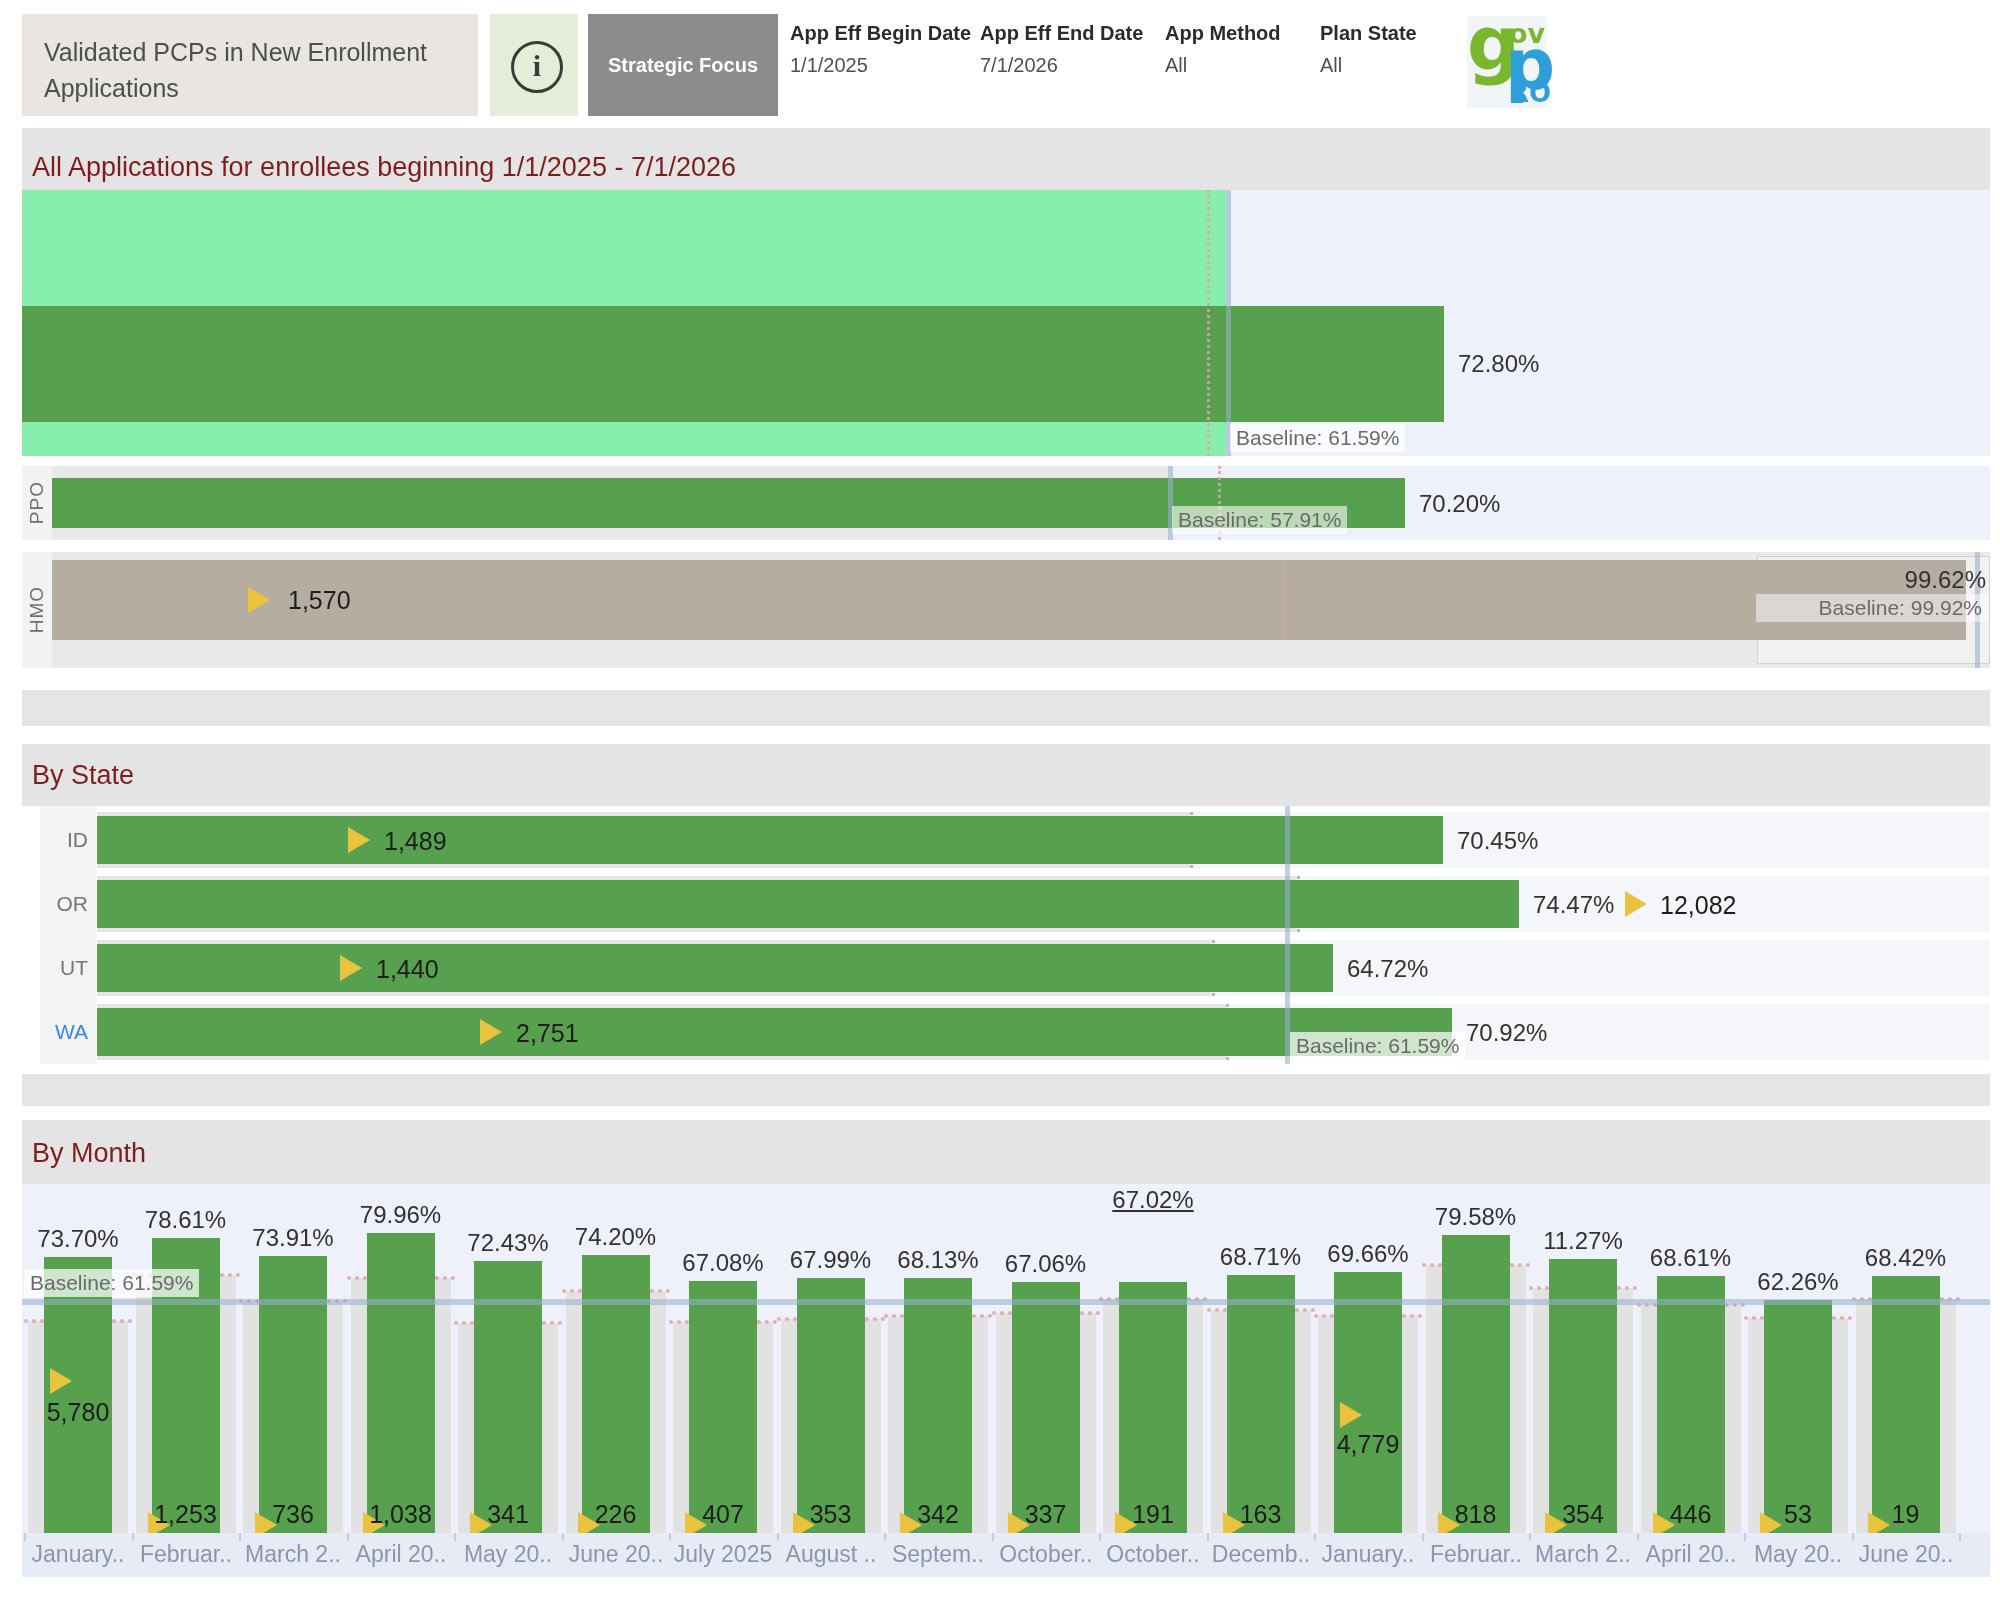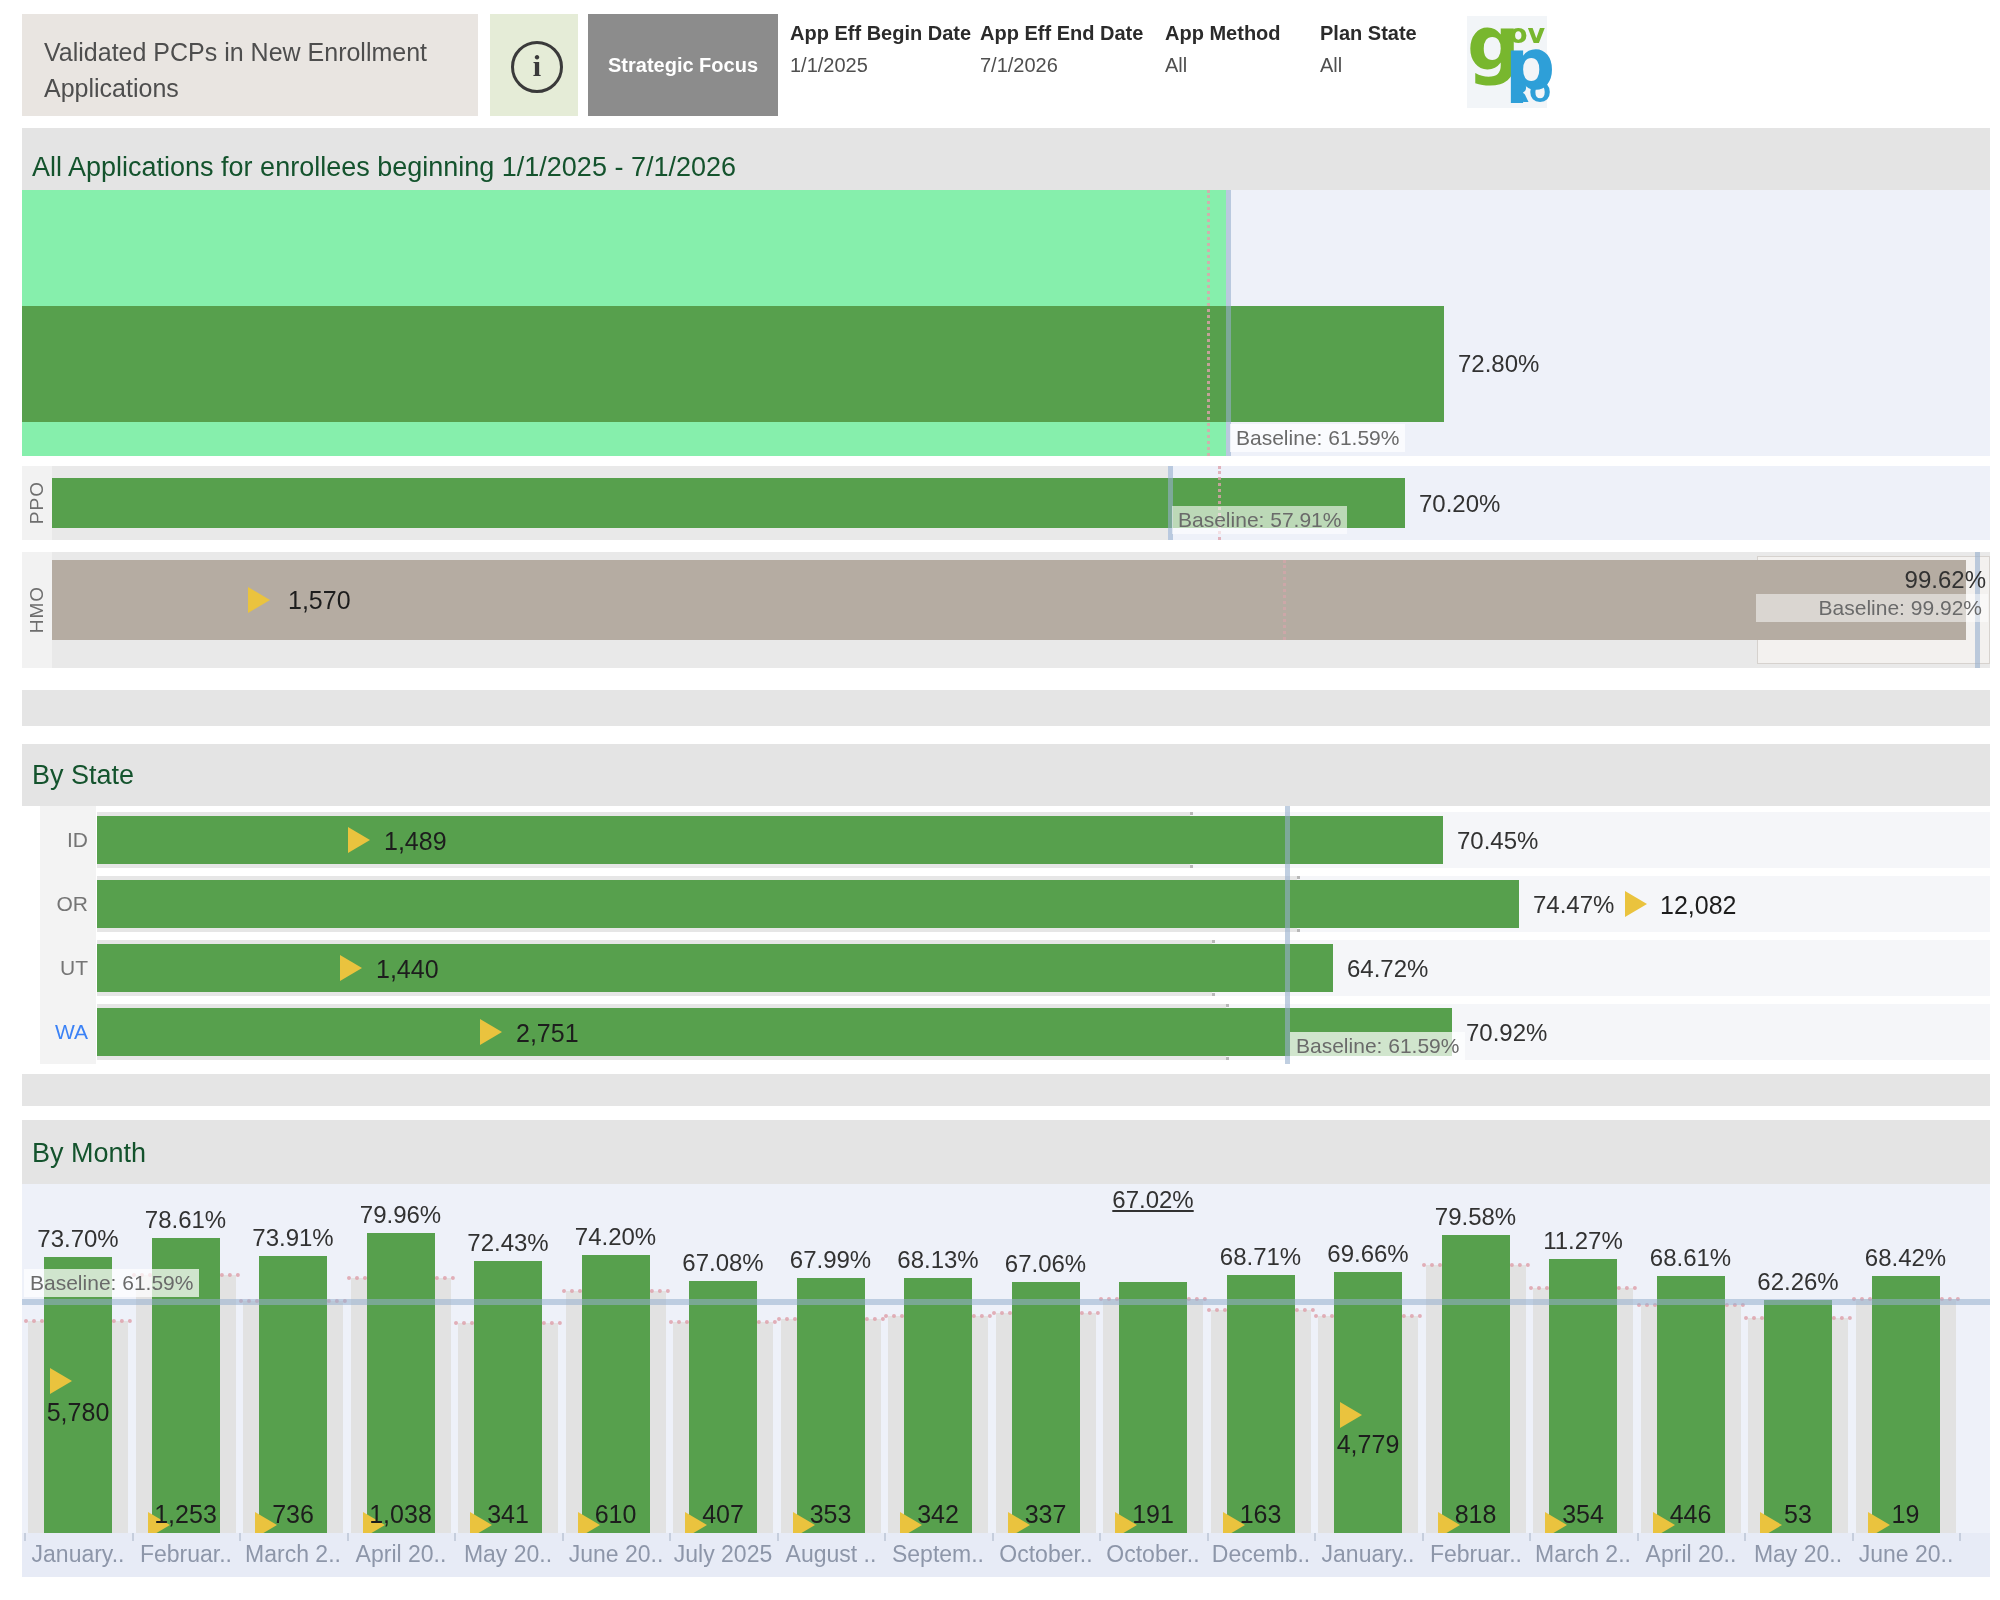--- a/index.html
+++ b/index.html
@@ -16,21 +16,21 @@
     font-weight:bold;font-size:20px;display:flex;align-items:center;justify-content:center;cursor:pointer;}
   .filter-label{font-weight:bold;font-size:20px;color:#2b2b2b;}
   .filter-value{font-size:20px;color:#4f4f4f;margin-top:9px;}
   .logo{left:1467px;top:16px;width:80px;height:92px;background:#f2f5f8;}
   .logo span{position:absolute;font-weight:bold;font-family:"DejaVu Sans",sans-serif;}
   .lg-g{left:0px;top:-16px;font-size:74px;color:#78b72e;}
   .lg-ov{left:42px;top:2px;font-size:27px;color:#78b72e;}
   .lg-p{left:38px;top:8px;font-size:70px;color:#2e9fd8;}
   .lg-ro{left:42px;top:62px;font-size:26px;color:#2e9fd8;}
   .band{left:22px;width:1968px;background:#e4e4e4;}
-  .band-title{padding:24px 4px 0 10px;font-size:27px;color:#14532d;}
+  .band-title{padding:24px 4px 0 10px;font-size:27px;color:#7f1d1d;}
   .rot-cell{left:22px;width:30px;background:#f2f2f2;border-right:1px solid #e0e0e0;display:flex;align-items:center;justify-content:center;}
   .rot-txt{writing-mode:vertical-rl;transform:rotate(180deg);font-size:19px;color:#6e6e6e;letter-spacing:1px;}
   .pct-label{font-size:24px;color:#323232;}
   .cnt-label{font-size:25px;color:#1d1d1d;}
   .bl-label{font-size:21px;color:#6a6a6a;background:rgba(255,255,255,0.72);padding:2px 6px;}
   .flag{width:0;height:0;border-top:13px solid transparent;border-bottom:13px solid transparent;}
   .tick-label{font-size:23px;color:#8d96a9;text-align:center;overflow:hidden;}
 </style>
 </head>
 <body>
@@ -236,21 +236,21 @@
       <div class="abs cnt-label nowrap" style="left: 18px; top: 1398px; width: 120px; text-align: center; z-index: 6;">5,780</div>
       <div class="abs flag" style="left: 147.5px; top: 1512px; border-left: 22px solid rgb(234, 195, 62); z-index: 5;"></div>
       <div class="abs cnt-label nowrap" style="left: 125.5px; top: 1500px; width: 120px; text-align: center; z-index: 6;">1,253</div>
       <div class="abs flag" style="left: 255px; top: 1512px; border-left: 22px solid rgb(234, 195, 62); z-index: 5;"></div>
       <div class="abs cnt-label nowrap" style="left: 233px; top: 1500px; width: 120px; text-align: center; z-index: 6;">736</div>
       <div class="abs flag" style="left: 362.5px; top: 1512px; border-left: 22px solid rgb(234, 195, 62); z-index: 5;"></div>
       <div class="abs cnt-label nowrap" style="left: 340.5px; top: 1500px; width: 120px; text-align: center; z-index: 6;">1,038</div>
       <div class="abs flag" style="left: 470px; top: 1512px; border-left: 22px solid rgb(234, 195, 62); z-index: 5;"></div>
       <div class="abs cnt-label nowrap" style="left: 448px; top: 1500px; width: 120px; text-align: center; z-index: 6;">341</div>
       <div class="abs flag" style="left: 577.5px; top: 1512px; border-left: 22px solid rgb(234, 195, 62); z-index: 5;"></div>
-      <div class="abs cnt-label nowrap" style="left: 555.5px; top: 1500px; width: 120px; text-align: center; z-index: 6;">610</div>
+      <div class="abs cnt-label nowrap" style="left: 555.5px; top: 1500px; width: 120px; text-align: center; z-index: 6;">226</div>
       <div class="abs flag" style="left: 685px; top: 1512px; border-left: 22px solid rgb(234, 195, 62); z-index: 5;"></div>
       <div class="abs cnt-label nowrap" style="left: 663px; top: 1500px; width: 120px; text-align: center; z-index: 6;">407</div>
       <div class="abs flag" style="left: 792.5px; top: 1512px; border-left: 22px solid rgb(234, 195, 62); z-index: 5;"></div>
       <div class="abs cnt-label nowrap" style="left: 770.5px; top: 1500px; width: 120px; text-align: center; z-index: 6;">353</div>
       <div class="abs flag" style="left: 900px; top: 1512px; border-left: 22px solid rgb(234, 195, 62); z-index: 5;"></div>
       <div class="abs cnt-label nowrap" style="left: 878px; top: 1500px; width: 120px; text-align: center; z-index: 6;">342</div>
       <div class="abs flag" style="left: 1007.5px; top: 1512px; border-left: 22px solid rgb(234, 195, 62); z-index: 5;"></div>
       <div class="abs cnt-label nowrap" style="left: 985.5px; top: 1500px; width: 120px; text-align: center; z-index: 6;">337</div>
       <div class="abs flag" style="left: 1115px; top: 1512px; border-left: 22px solid rgb(234, 195, 62); z-index: 5;"></div>
       <div class="abs cnt-label nowrap" style="left: 1093px; top: 1500px; width: 120px; text-align: center; z-index: 6;">191</div>

